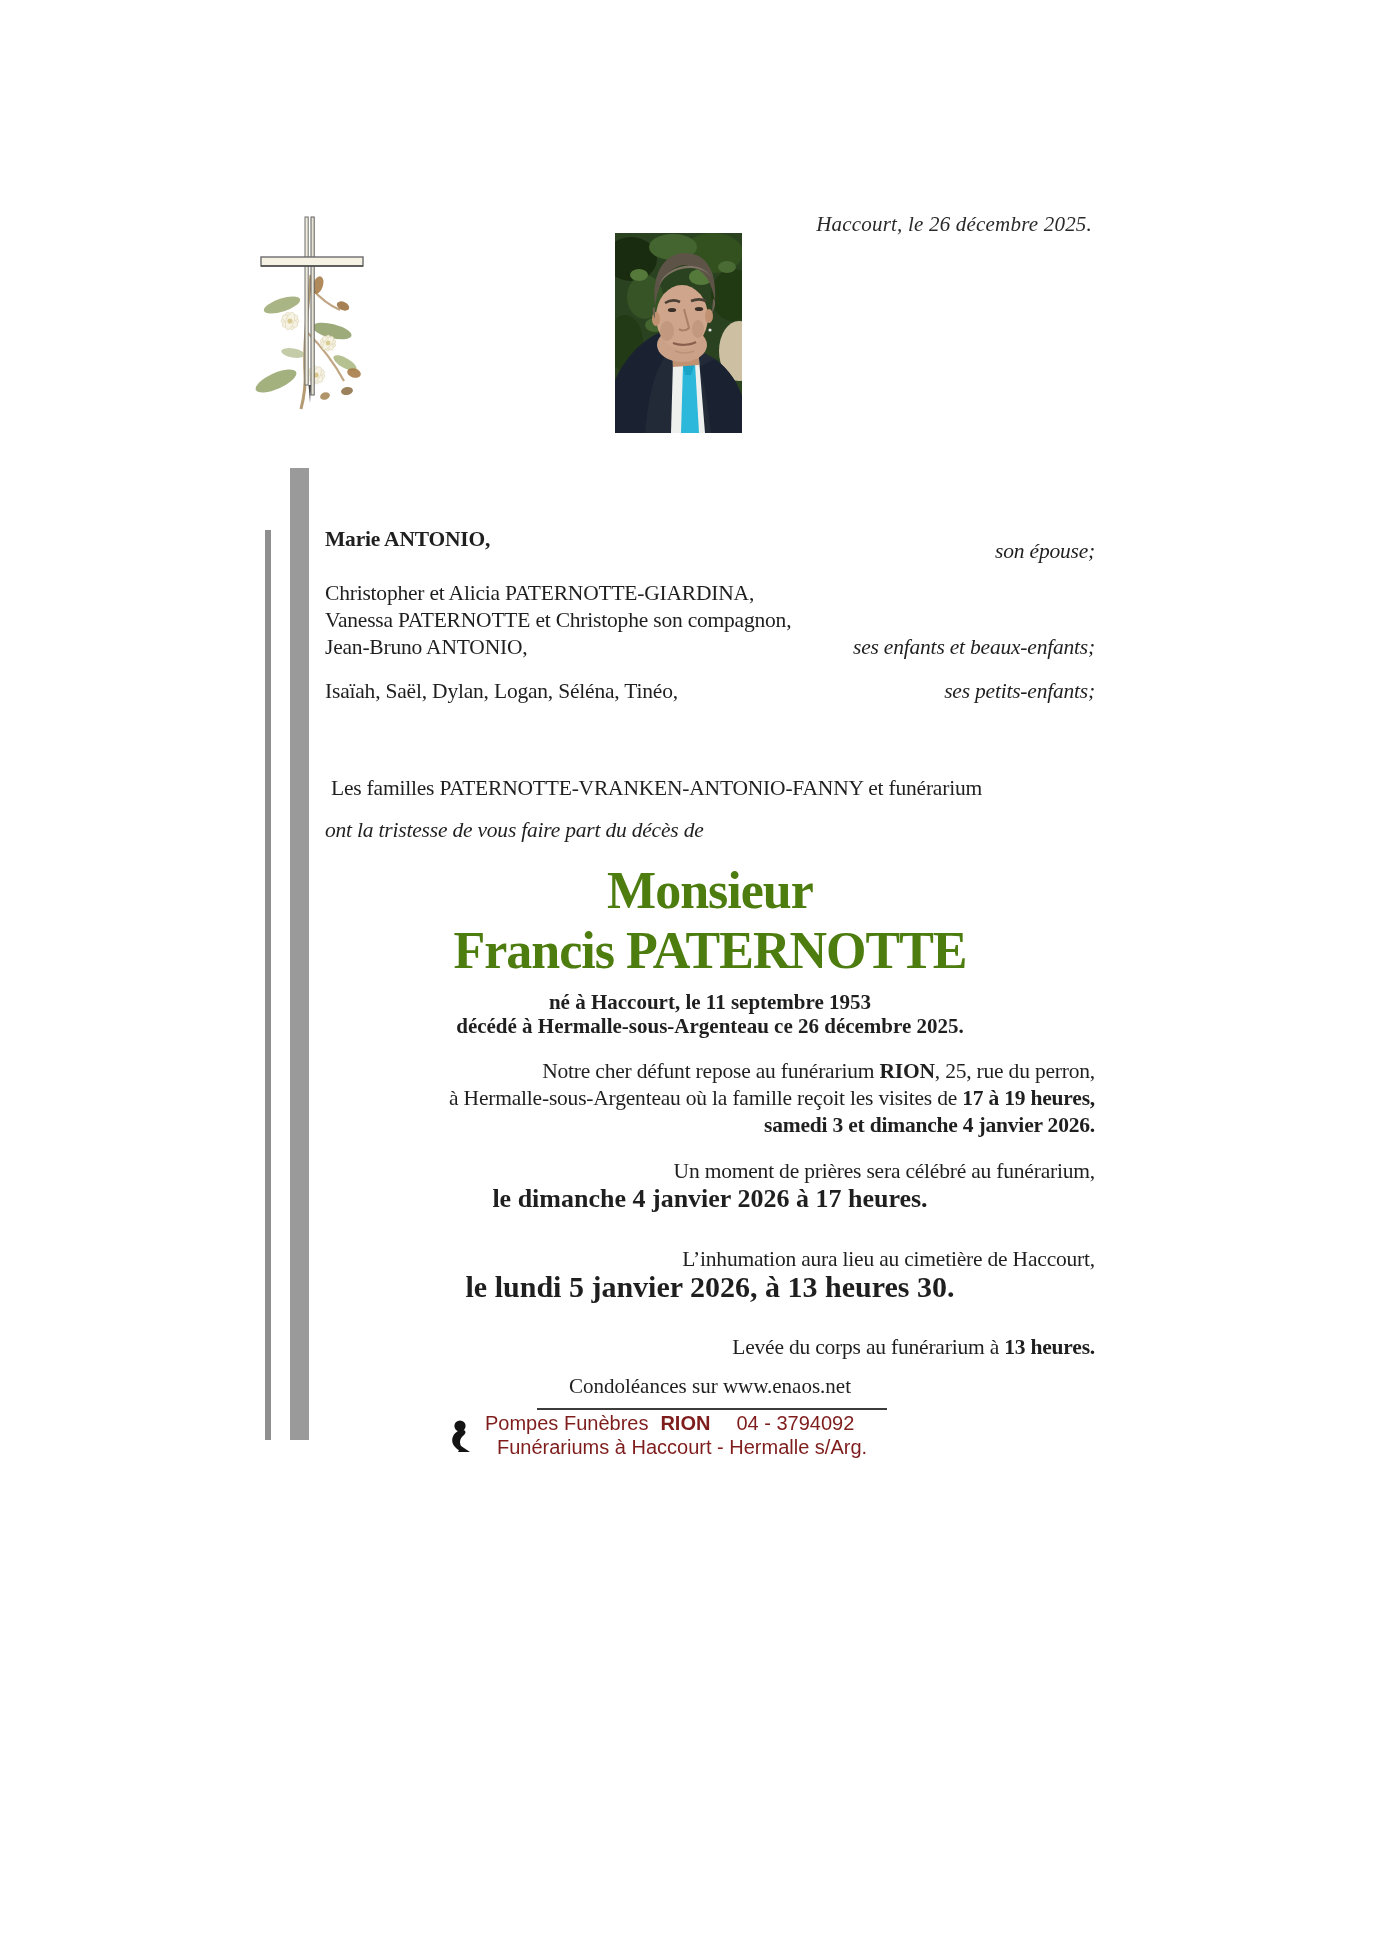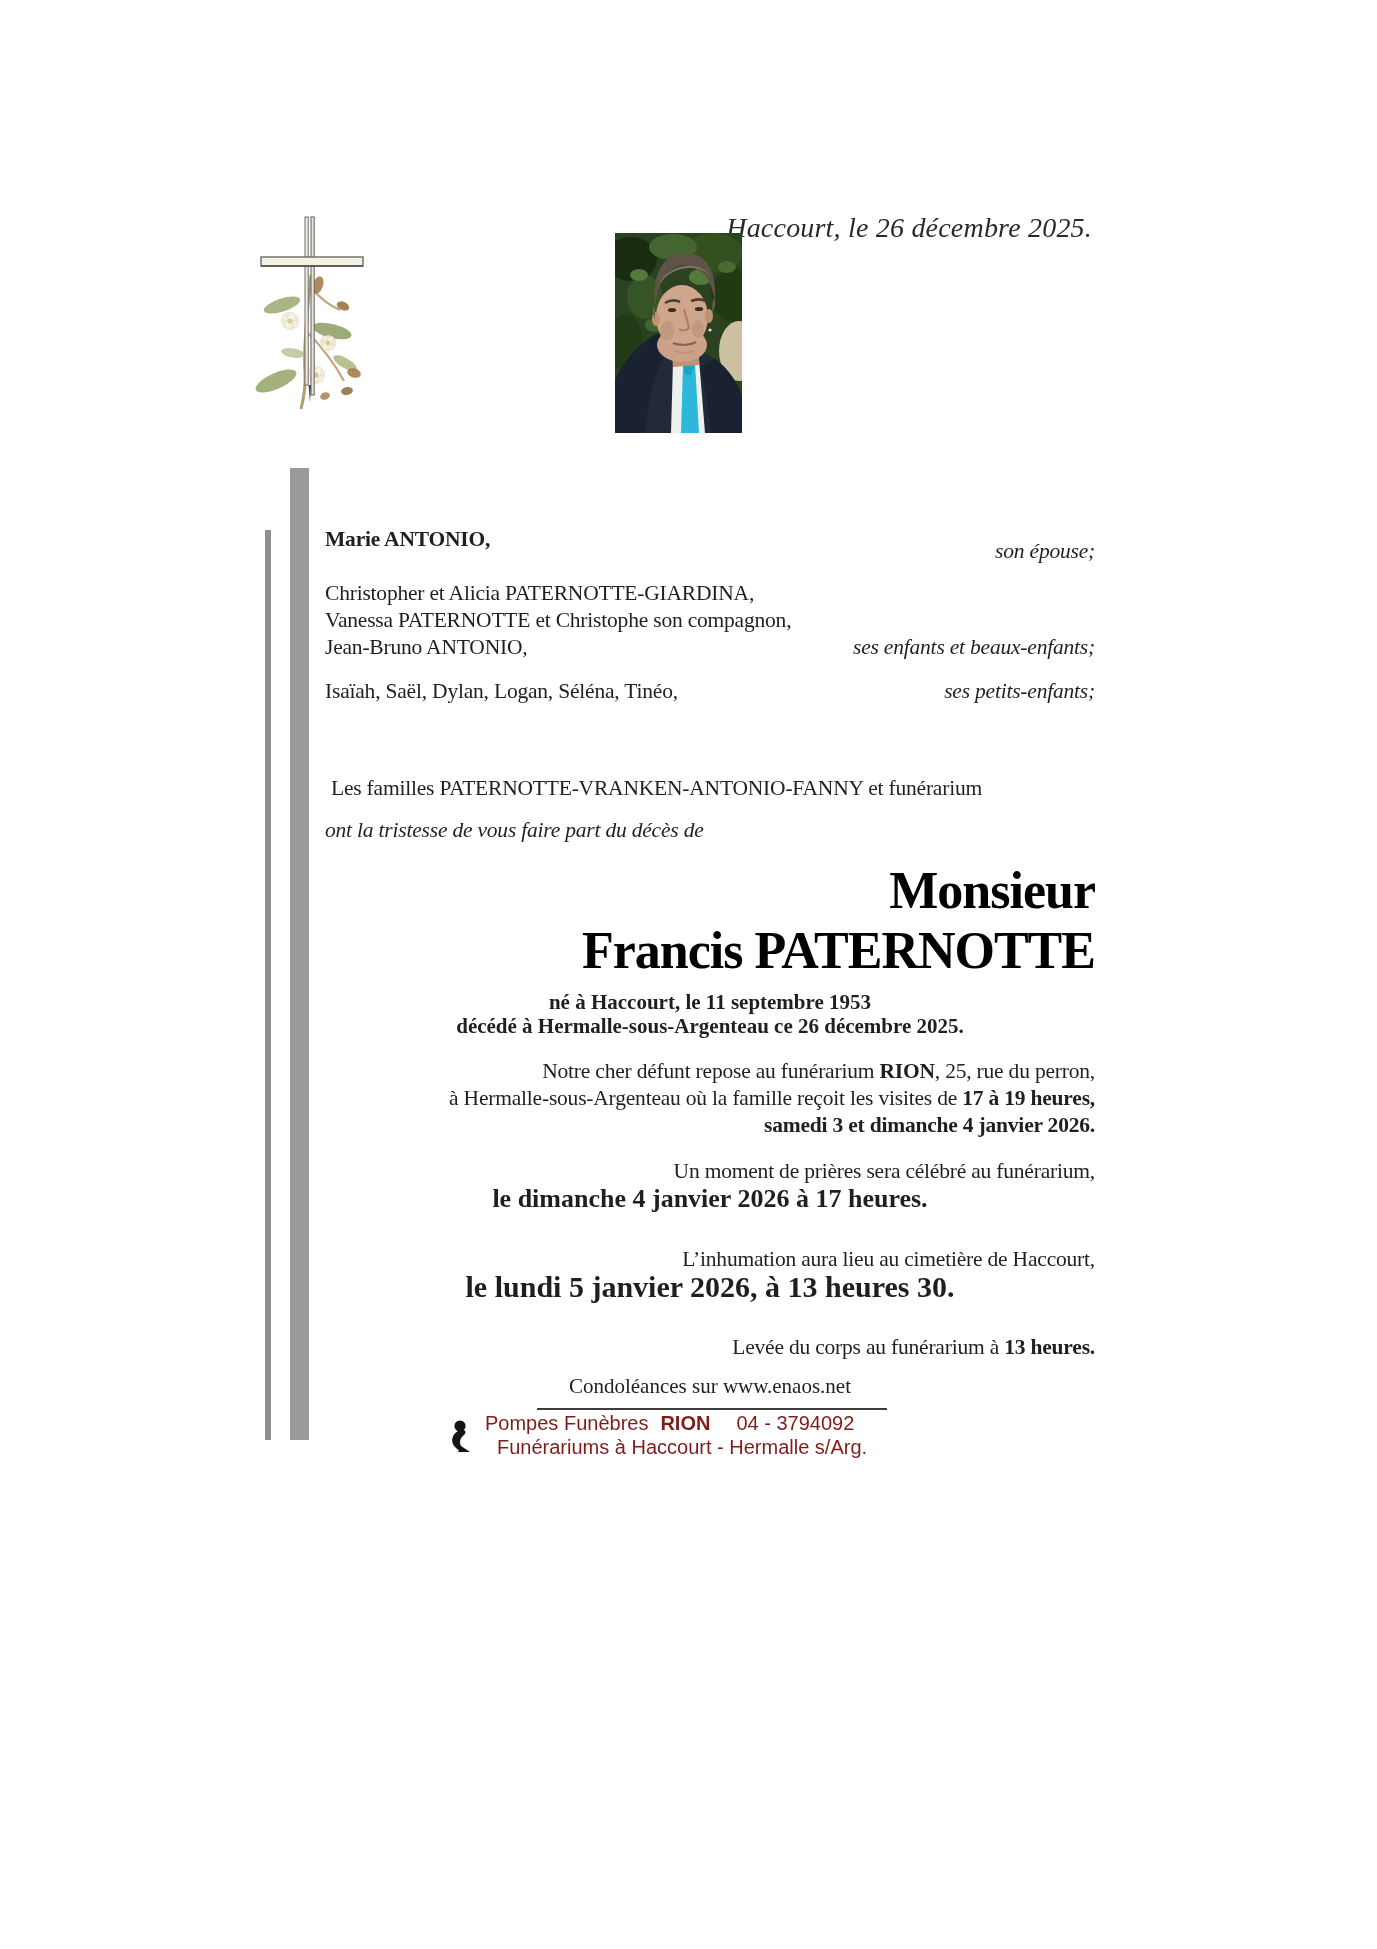--- a/index.html
+++ b/index.html
@@ -9,37 +9,37 @@
     background:#ffffff;
     font-family:"Liberation Serif", serif;
     color:#1f1f1f;
     overflow:hidden;
   }
   .abs{position:absolute;}
   
   .dateline{
     top:212px;left:592px;width:500px;
     text-align:right;
-    font-size:28px;font-style:italic;color:#2a2a2a;
+    font-size:21px;font-style:italic;color:#2a2a2a;
     letter-spacing:.2px;
   }
   
   .bar-thin{left:265px;top:530px;width:6px;height:910px;background:#8f8f8f;}
   .bar-thick{left:290px;top:468px;width:19px;height:972px;background:#9a9a9a;}
   
   .family{left:325px;width:770px;font-size:21.5px;letter-spacing:-0.2px;}
   .fam-row{position:absolute;left:0;width:770px;line-height:27.5px;}
   .fam-right{text-align:right;font-style:italic;}
   .fam-flex{display:flex;justify-content:space-between;align-items:baseline;}
   .fam-flex .rel{font-style:italic;}
   .indent{padding-left:6px;}
   .italic{font-style:italic;}
   
   .center-col{left:325px;width:770px;text-align:center;}
-  .title-line{font-weight:bold;font-size:52px;letter-spacing:-1px;line-height:58px;color:#000000;text-align:right;}
+  .title-line{font-weight:bold;font-size:52px;letter-spacing:-1px;line-height:58px;color:#4d7c0f;}
   .bd-line{font-weight:bold;font-size:21px;line-height:24.5px;}
   .para{font-size:21.5px;line-height:27px;letter-spacing:-0.2px;text-align:right;}
   .para b,.bd,.levee b{font-weight:bold;}
   .prayer-big{font-weight:bold;font-size:26px;}
   .burial-big{font-weight:bold;font-size:30px;}
   .condol{font-size:21px;}
   .condol-line{left:537px;top:1408px;width:350px;height:0;border-top:2px solid #3c3c3c;}
   
   .footer{font-family:"Liberation Sans", sans-serif;font-size:20px;color:#7f1d1d;}
   .footer-l1{left:485px;top:1412px;display:flex;align-items:baseline;}

